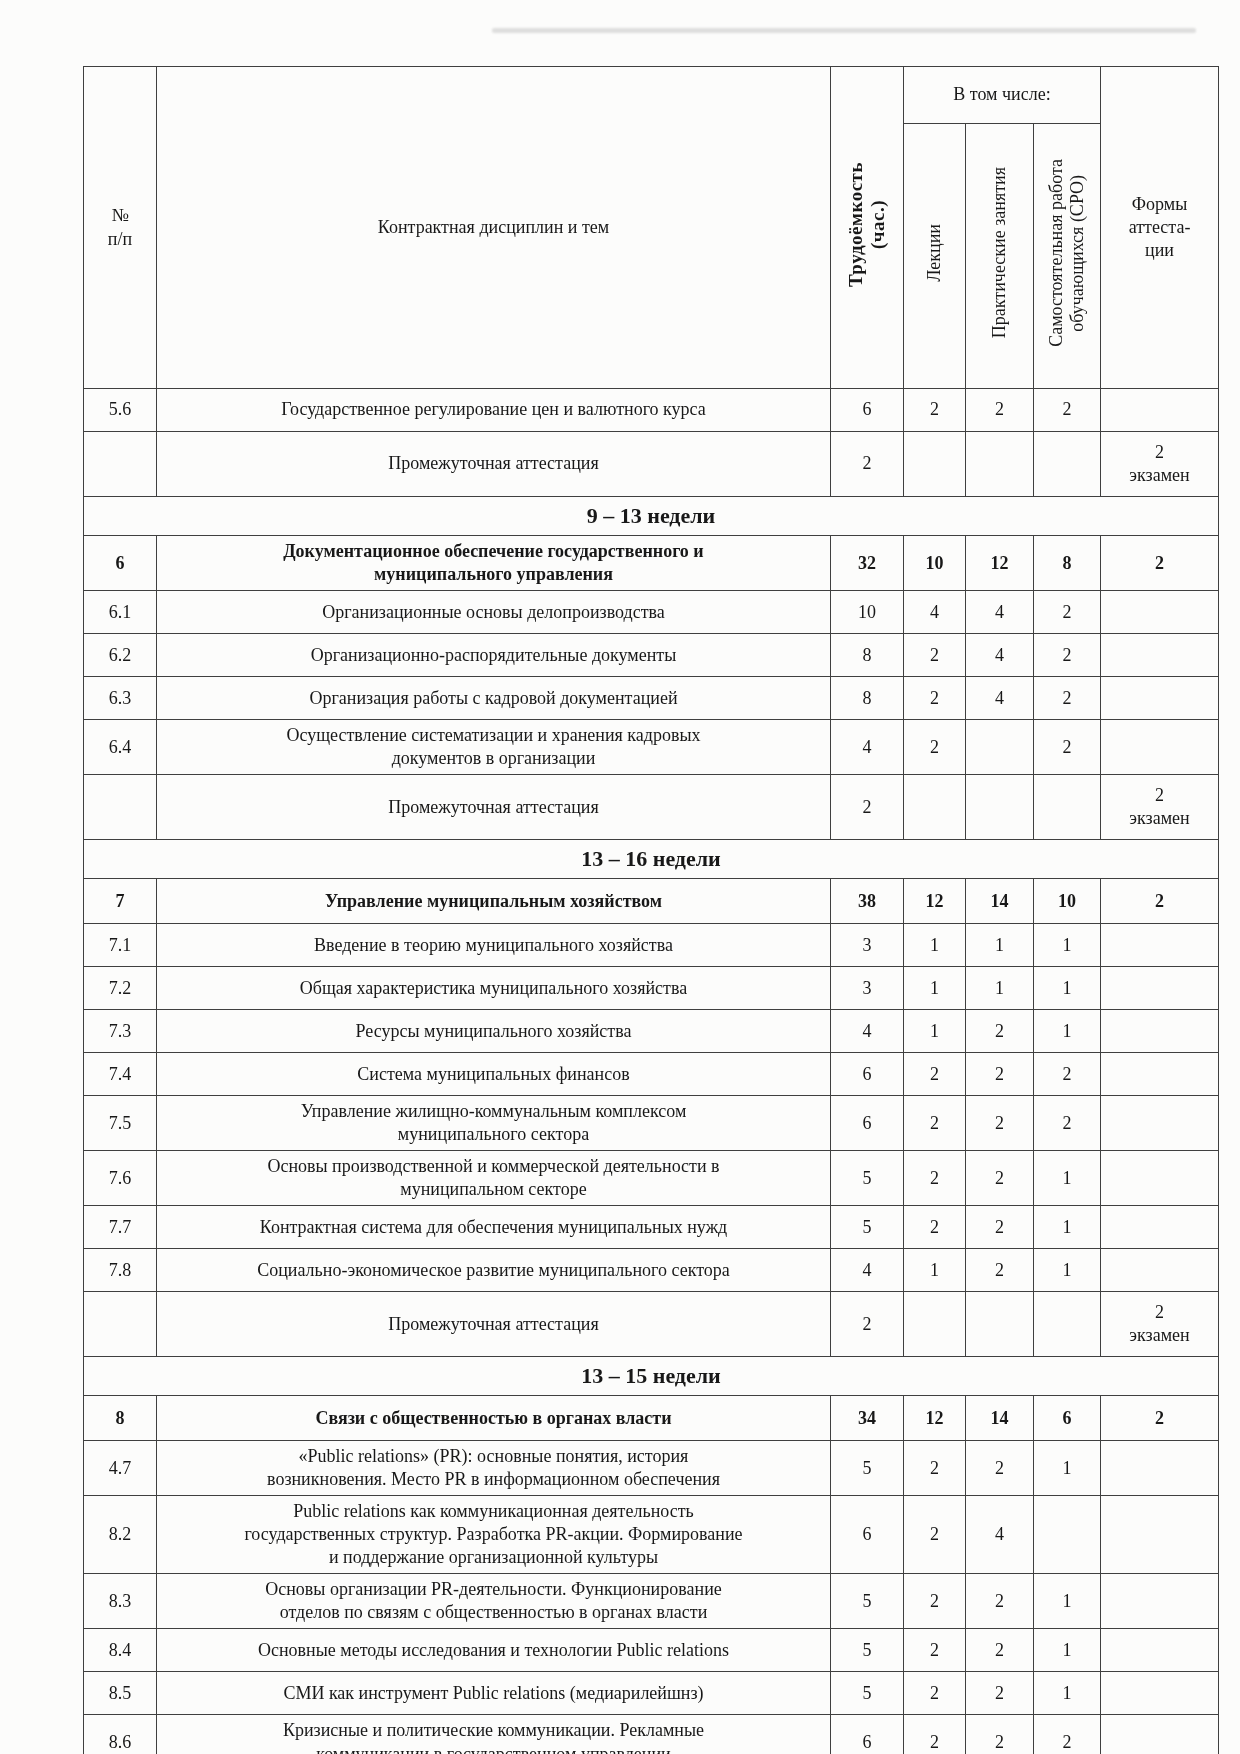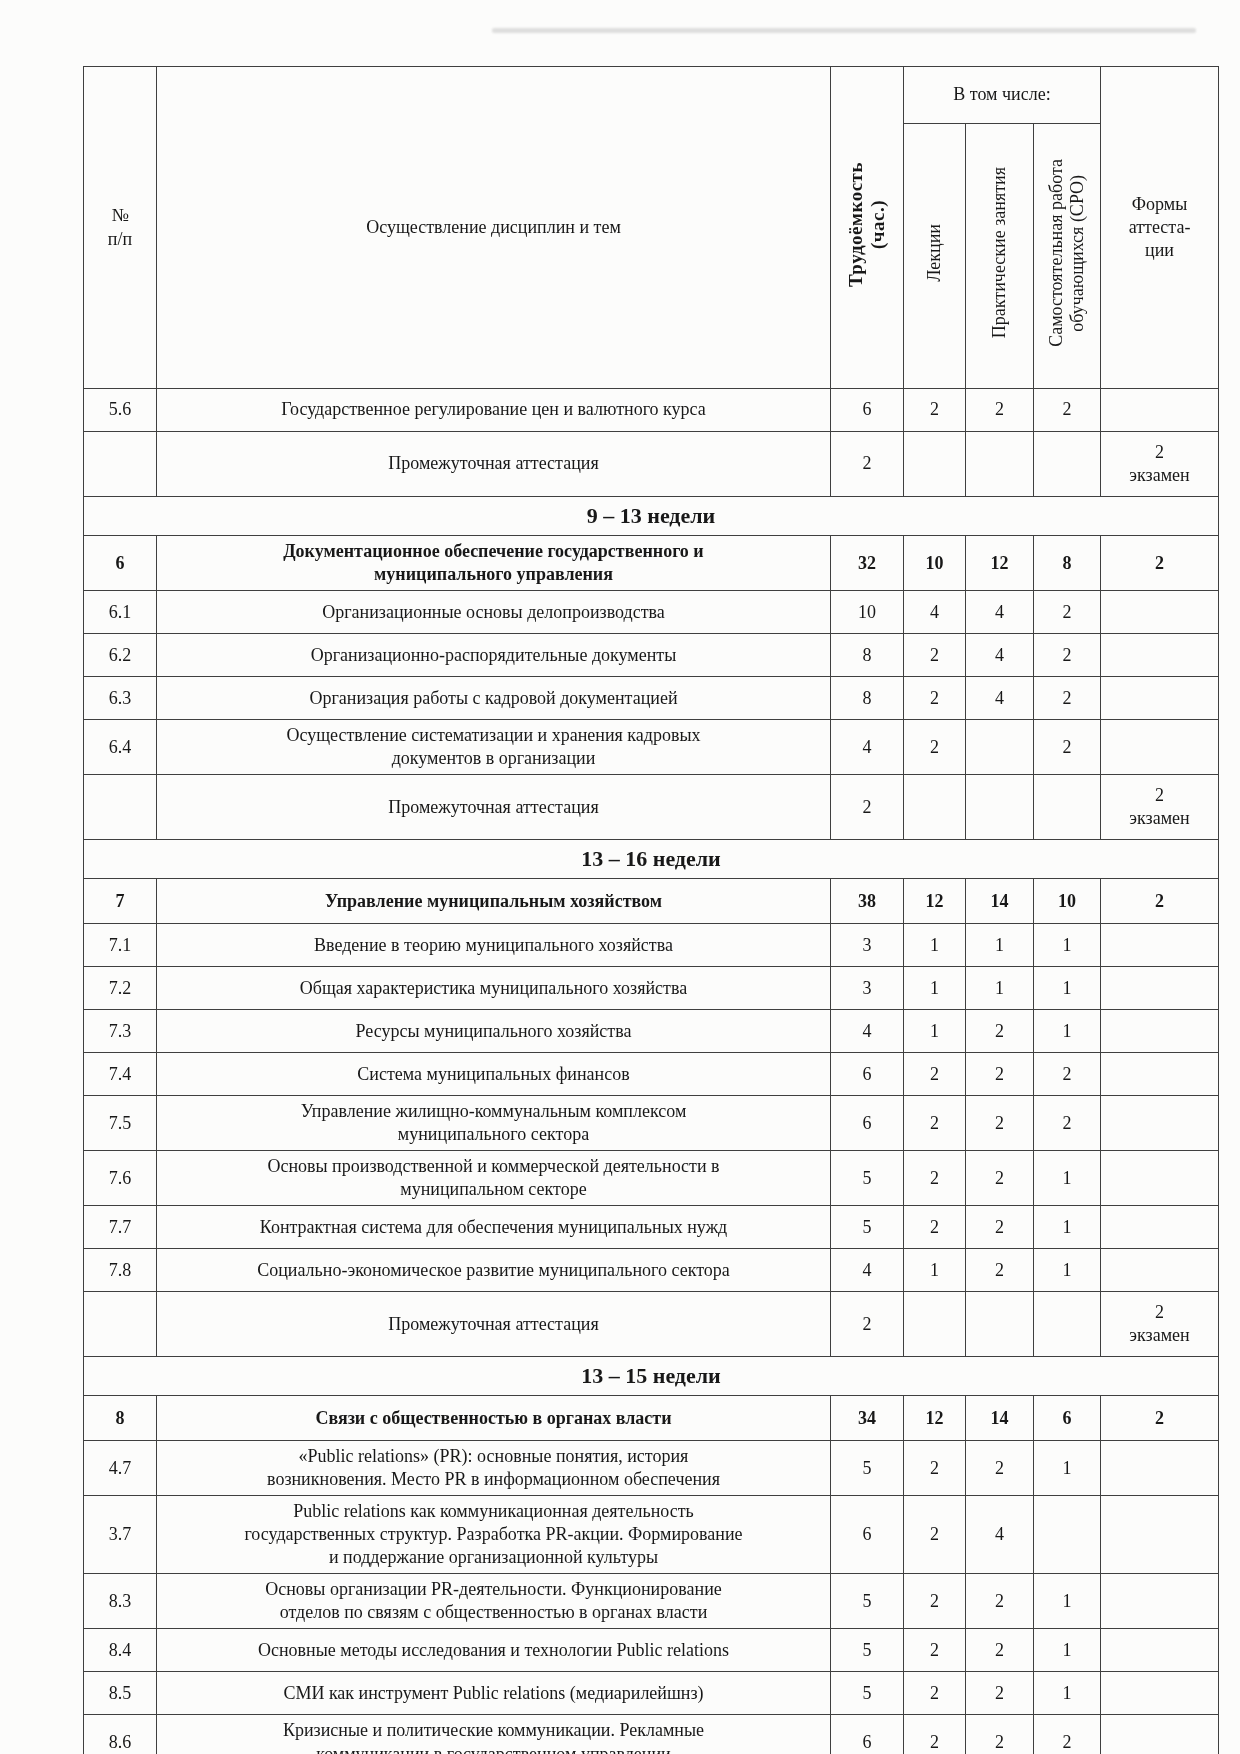--- a/index.html
+++ b/index.html
@@ -70,21 +70,21 @@
     <col style="width:73px">
     <col style="width:62px">
     <col style="width:68px">
     <col style="width:67px">
     <col style="width:118px">
   </colgroup>
   <thead>
     <tr>
       <th rowspan="2" class="h-num">№
 п/п</th>
-      <th rowspan="2" class="h-name">Осуществление дисциплин и тем</th>
+      <th rowspan="2" class="h-name">Контрактная дисциплин и тем</th>
       <th rowspan="2" class="h-total"><span class="vtext">Трудоёмкость
 (час.)</span></th>
       <th colspan="3" class="h-group">В том числе:</th>
       <th rowspan="2" class="h-forms">Формы
 аттеста-
 ции</th>
     </tr>
     <tr>
       <th class="h-sub"><span class="vtext">Лекции</span></th>
       <th class="h-sub"><span class="vtext">Практические занятия</span></th>
@@ -284,21 +284,21 @@
         <td class="cell-num">4.7</td>
         <td class="cell-name">«Public relations» (PR): основные понятия, история
 возникновения. Место PR в информационном обеспечения</td>
         <td class="cell-total">5</td>
         <td class="cell-lectures">2</td>
         <td class="cell-practice">2</td>
         <td class="cell-self">1</td>
         <td class="cell-attestation"></td>
       </tr>
       <tr class="topic">
-        <td class="cell-num">3.7</td>
+        <td class="cell-num">8.2</td>
         <td class="cell-name">Public relations как коммуникационная деятельность
 государственных структур. Разработка PR-акции. Формирование
 и поддержание организационной культуры</td>
         <td class="cell-total">6</td>
         <td class="cell-lectures">2</td>
         <td class="cell-practice">4</td>
         <td class="cell-self"></td>
         <td class="cell-attestation"></td>
       </tr>
       <tr class="topic">

